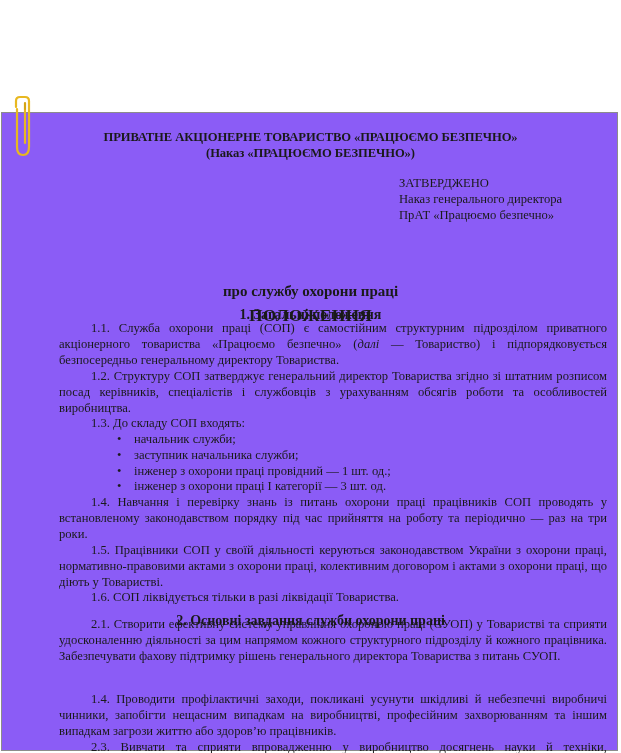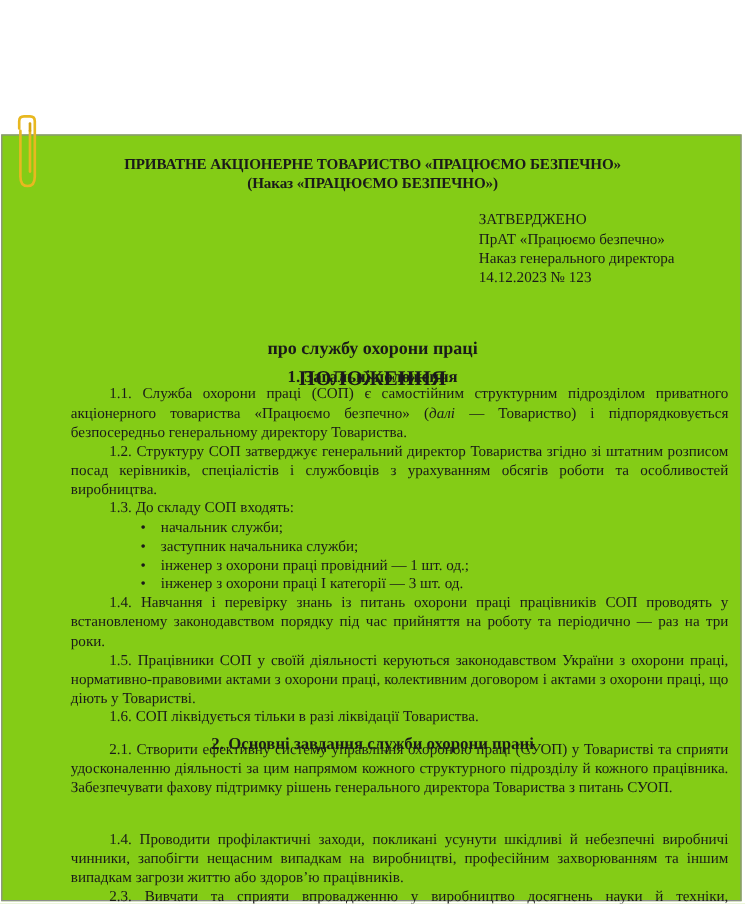--- a/index.html
+++ b/index.html
@@ -1,20 +1,20 @@
 <!DOCTYPE html>
 <html><head>
   <meta charset="utf-8">
   <style>
     html, body { margin: 0; padding: 0; background: #ffffff; }
     body { width: 621px; height: 753px; position: relative; overflow: hidden;
       font-family: "Liberation Serif", "DejaVu Serif", serif; color: #1a1a1a; }
     .page {
       position: absolute; left: 1px; top: 112px; width: 617px; height: 639px;
-      border: 1px solid #8c8c8c; box-sizing: border-box; background: #84cc16;
+      border: 1px solid #8c8c8c; box-sizing: border-box; background: #8b5cf6;
     }
     .clip { position: absolute; left: 9px; top: 95px; width: 26px; height: 62px; z-index: 3; }
     .content { position: absolute; left: 0; top: 0; width: 617px; }
     .org { position: absolute; left: 0; width: 617px; text-align: center;
       font-weight: bold; font-size: 12.6px; letter-spacing: -0.1px; line-height: 16px; }
     .org1 { top: 16px; }
     .org2 { top: 32px; }
     .approval { position: absolute; left: 397px; top: 62px; font-size: 12.6px; line-height: 16px; }
     .approval div { white-space: nowrap; }
     .doc-title { position: absolute; left: 0; width: 617px; text-align: center; font-weight: bold; }
@@ -39,23 +39,22 @@
 </svg>
 
 <div class="page">
   <div class="content">
 
     <div class="org org1">ПРИВАТНЕ АКЦІОНЕРНЕ ТОВАРИСТВО «ПРАЦЮЄМО БЕЗПЕЧНО»</div>
     <div class="org org2">(Наказ «ПРАЦЮЄМО БЕЗПЕЧНО»)</div>
 
     <div class="approval">
       <div>ЗАТВЕРДЖЕНО</div>
+      <div>Наказ генерального директора</div>
       <div>ПрАТ «Працюємо безпечно»</div>
-      <div>Наказ генерального директора</div>
-      <div>14.12.2023 № 123</div>
     </div>
 
     <div class="doc-title title-main">ПОЛОЖЕННЯ</div>
     <div class="doc-title title-sub">про службу охорони праці</div>
 
     <div class="section-head" style="top:194px;">1. Загальні положення</div>
 
     <div class="para" style="top:208px;"><span>1.1. Служба охорони праці (СОП) є самостійним структурним підрозділом приватного акціонерного товариства «Працюємо безпечно» (</span><em>далі</em><span> — Товариство) і підпорядковується безпосередньо генеральному директору Товариства.</span></div>
 
     <div class="para" style="top:256px;">1.2. Структуру СОП затверджує генеральний директор Товариства згідно зі штатним розписом посад керівників, спеціалістів і службовців з урахуванням обсягів роботи та особливостей виробництва.</div>

